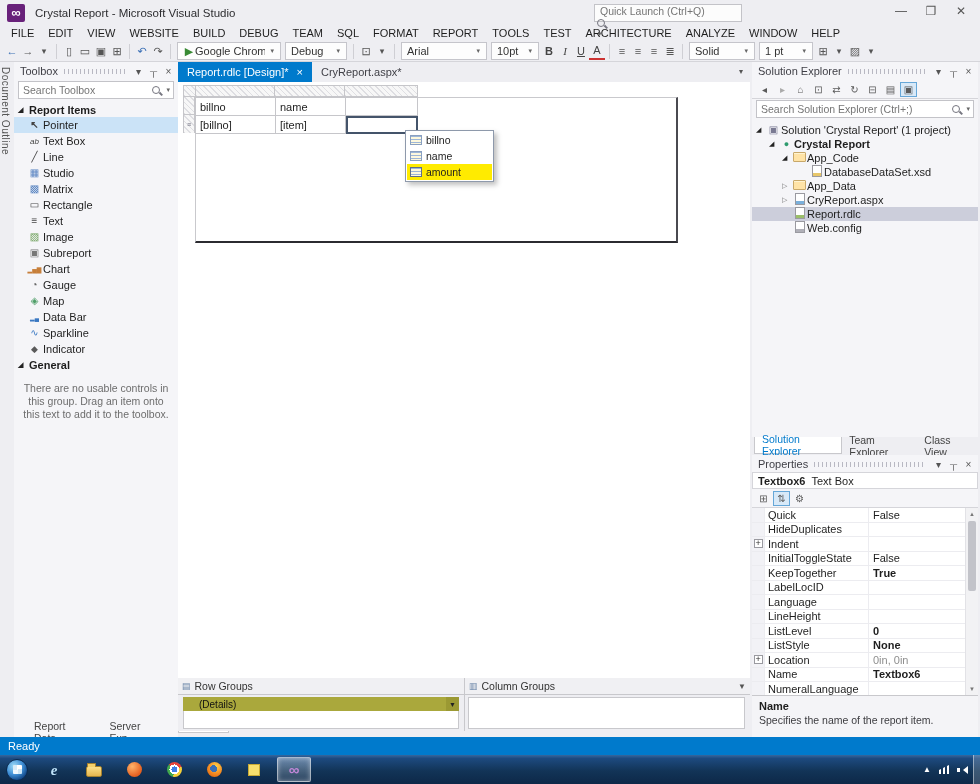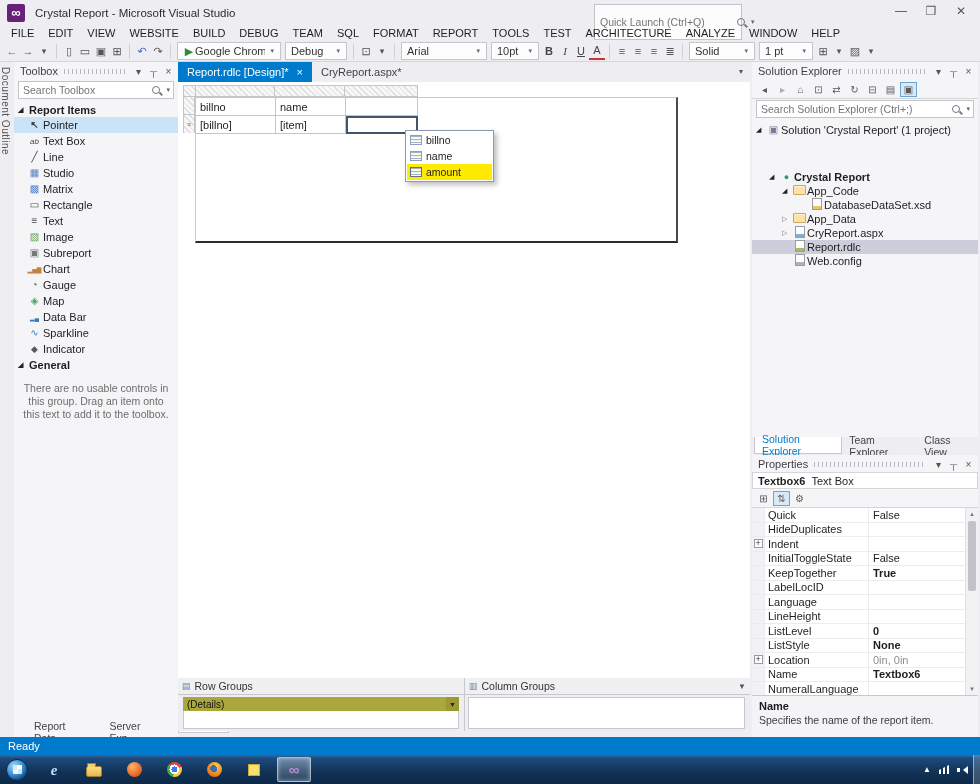--- a/index.html
+++ b/index.html
@@ -5,22 +5,22 @@
   html,body{margin:0;padding:0;background:#555;}
   *{box-sizing:border-box;}
   .screen{position:relative;width:980px;height:784px;background:#eeeef2;overflow:hidden;
     font-family:"Liberation Sans",sans-serif;font-size:11px;color:#1e1e1e;}
 
   
   .titlebar{position:absolute;left:0;top:0;width:100%;height:26px;background:#eeeef2;display:flex;align-items:center;}
   .vs-logo{width:18px;height:18px;margin-left:7px;background:#68217a;color:#fff;font-size:13px;line-height:18px;
     text-align:center;border-radius:2px;font-weight:bold;}
   .tb-title{margin-left:10px;color:#2d2d30;font-size:11.5px;}
-  .quick-launch{position:absolute;right:238px;top:4px;width:148px;height:36px;background:#fcfcfc;
-    border:1px solid #c3c3c8;display:flex;align-items:center;}
+  .quick-launch{position:absolute;right:238px;top:4px;width:148px;height:18px;background:#fcfcfc;
+    border:1px solid #c3c3c8;display:flex;align-items:flex-start;flex-direction:column;}
   .quick-launch input{flex:1;border:none;outline:none;background:transparent;font-size:10.5px;color:#777;
     padding:0 0 0 5px;font-family:"Liberation Sans",sans-serif;}
   .winbtns{position:absolute;right:4px;top:0;height:24px;display:flex;}
   .wbtn{width:30px;height:22px;display:flex;align-items:center;justify-content:center;color:#555;font-size:12px;}
   
   .mag{width:13px;height:13px;position:relative;flex:none;}
   .mag::before{content:"";position:absolute;left:2px;top:2px;width:6px;height:6px;border:1.2px solid #767680;border-radius:50%;}
   .mag::after{content:"";position:absolute;left:8.5px;top:9px;width:4px;height:1.5px;background:#767680;transform:rotate(45deg);}
   .mini-caret{font-size:7px;color:#666;padding:0 3px;}
 
@@ -126,21 +126,21 @@
 
   .groups{position:absolute;left:0;top:616px;width:100%;height:53px;display:flex;background:#eeeef2;}
   .gp-col{display:flex;flex-direction:column;border-right:1px solid #c8c8cc;}
   .gp-col.left{width:287px;}
   .gp-col.right{flex:1;border-right:none;}
   .gp-header{height:17px;display:flex;align-items:center;background:#f0f0f3;border-bottom:1px solid #c8c8cc;
     padding:0 4px;font-size:10.5px;color:#333;gap:4px;}
   .gp-ico{font-size:9px;color:#6a85a8;}
   .gp-caret{margin-left:auto;font-size:8px;color:#555;}
   .details-bar{height:14px;margin:2px 5px 0 5px;background:#aaa83c;display:flex;align-items:center;
-    padding-left:4px;font-size:10px;color:#111;}
+    padding-left:16px;font-size:10px;color:#111;}
   .details-bar .db-caret{margin-left:auto;width:13px;height:100%;display:flex;align-items:center;justify-content:center;
     font-size:7px;color:#222;background:#9b9933;}
   .gp-body{flex:1;margin:0 5px 2px 5px;background:#fff;border:1px solid #c8c8cc;border-top:none;}
   .gp-body.r{margin:2px 5px 2px 3px;border-top:1px solid #c8c8cc;}
 
   
   .rightpanel{position:absolute;left:752px;top:0;width:226px;height:100%;}
   .sol-exp{position:absolute;left:0;top:0;width:100%;height:375px;display:flex;flex-direction:column;background:#f5f5f8;}
   .se-toolbar{height:19px;display:flex;align-items:center;gap:1px;padding-left:4px;border-bottom:1px solid #d5d5da;flex:none;}
   .seti{width:17px;height:15px;display:flex;align-items:center;justify-content:center;font-size:10px;color:#5a5a5a;
@@ -155,21 +155,21 @@
   .seti[data-icon="collapse-all-icon"]::before{content:"⊟";}
   .seti[data-icon="show-all-files-icon"]::before{content:"▤";}
   .seti[data-icon="preview-icon"]::before{content:"▣";}
   .seti[data-icon="categorized-icon"]::before{content:"⊞";}
   .seti[data-icon="alphabetical-icon"]::before{content:"⇅";}
   .seti[data-icon="property-pages-icon"]::before{content:"⚙";}
 
   .tree{list-style:none;margin:2px 0 0 0;padding:0;flex:1;overflow:hidden;}
   .tree-row{display:flex;align-items:center;height:14px;font-size:11px;color:#1e1e1e;white-space:nowrap;}
   .tree-row[data-level="0"]{padding-left:4px;}
-  .tree-row[data-level="1"]{padding-left:17px;margin-top:33px;}
+  .tree-row[data-level="1"]{padding-left:17px;}
   .tree-row[data-level="2"]{padding-left:30px;}
   .tree-row[data-level="3"]{padding-left:47px;}
   .tree-row.sel{background:#cccedb;}
   .tree-row.bold .tl{font-weight:bold;}
   .arrow{width:10px;font-size:7px;color:#222;flex:none;}
   .arrow[data-arrow="expanded"]::before{content:"◢";}
   .arrow[data-arrow="collapsed"]::before{content:"▷";color:#6d6d6d;}
   .tic{width:15px;text-align:center;font-size:10px;line-height:12px;flex:none;position:relative;}
   .tic[data-icon="solution-icon"]::before{content:"▣";color:#7a7a92;}
   .tic[data-icon="project-icon"]::before{content:"●";color:#2e9b6e;font-size:9px;}

